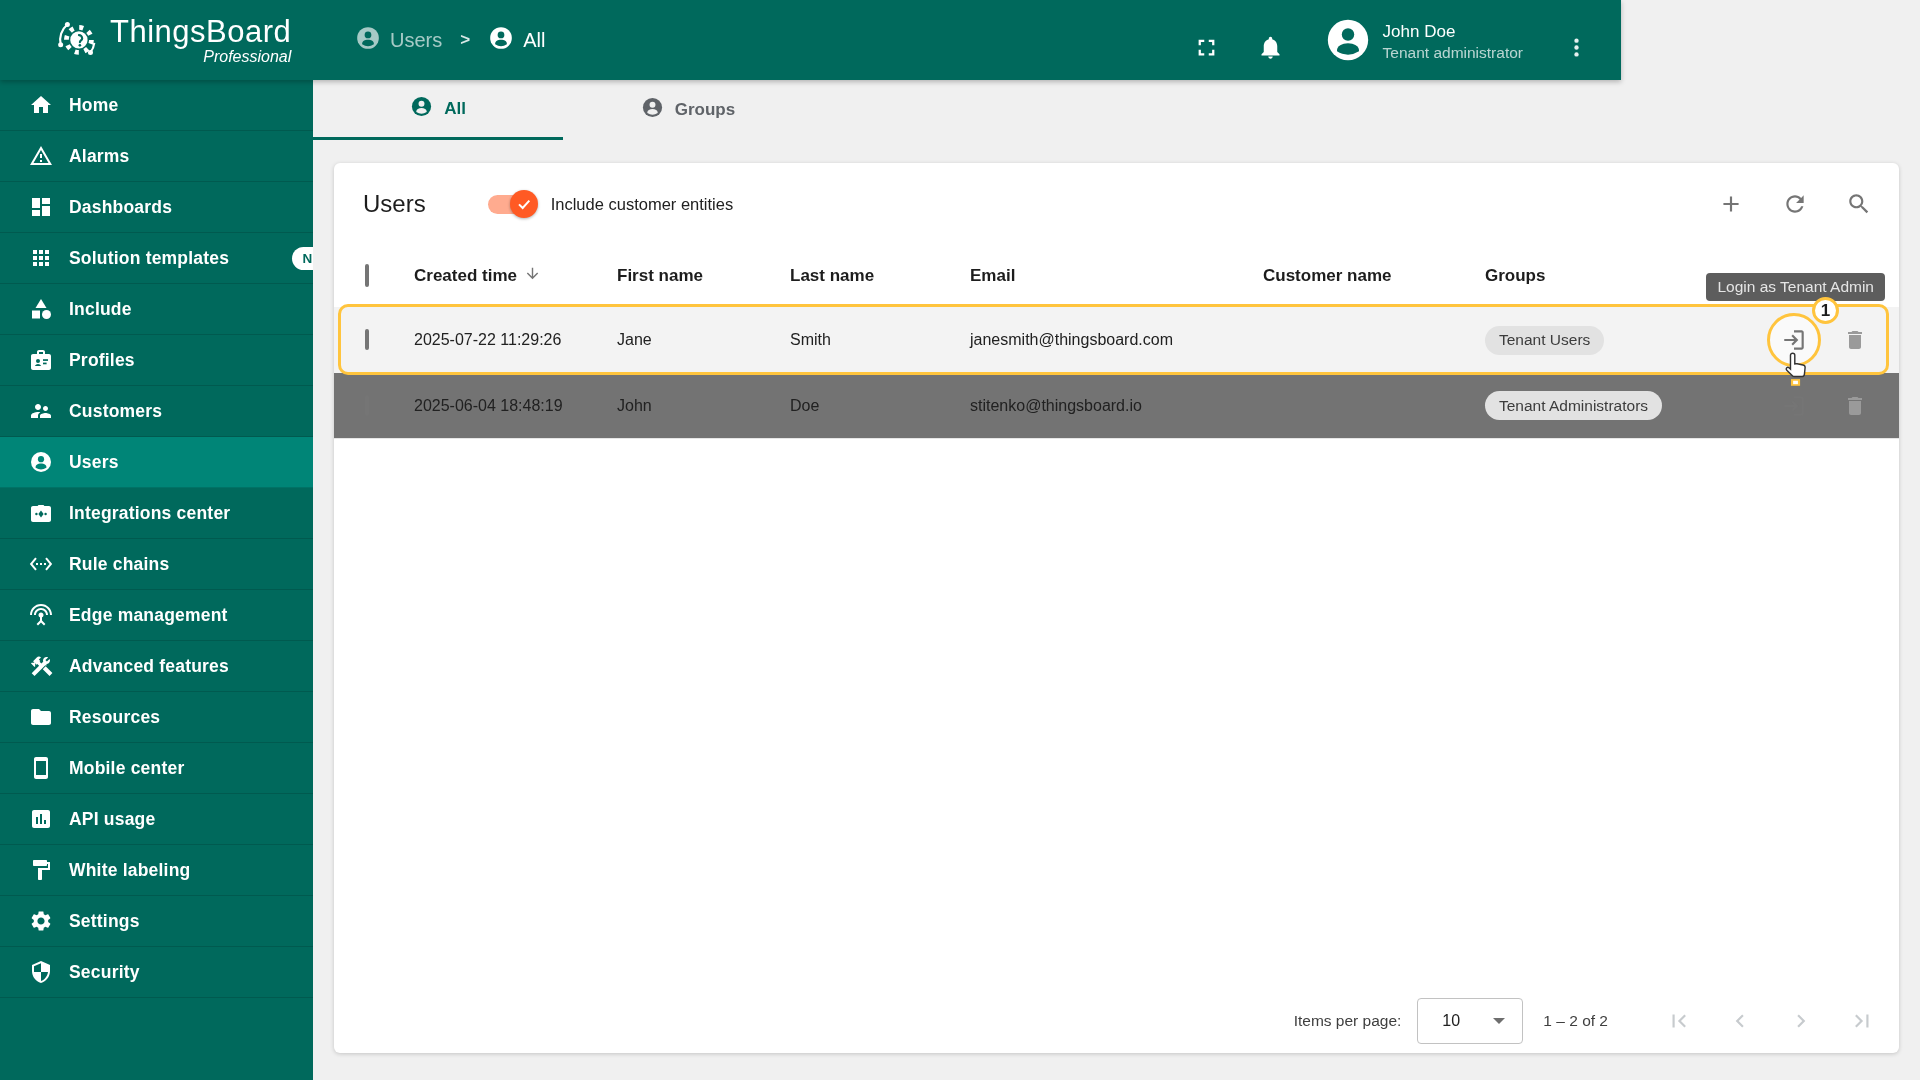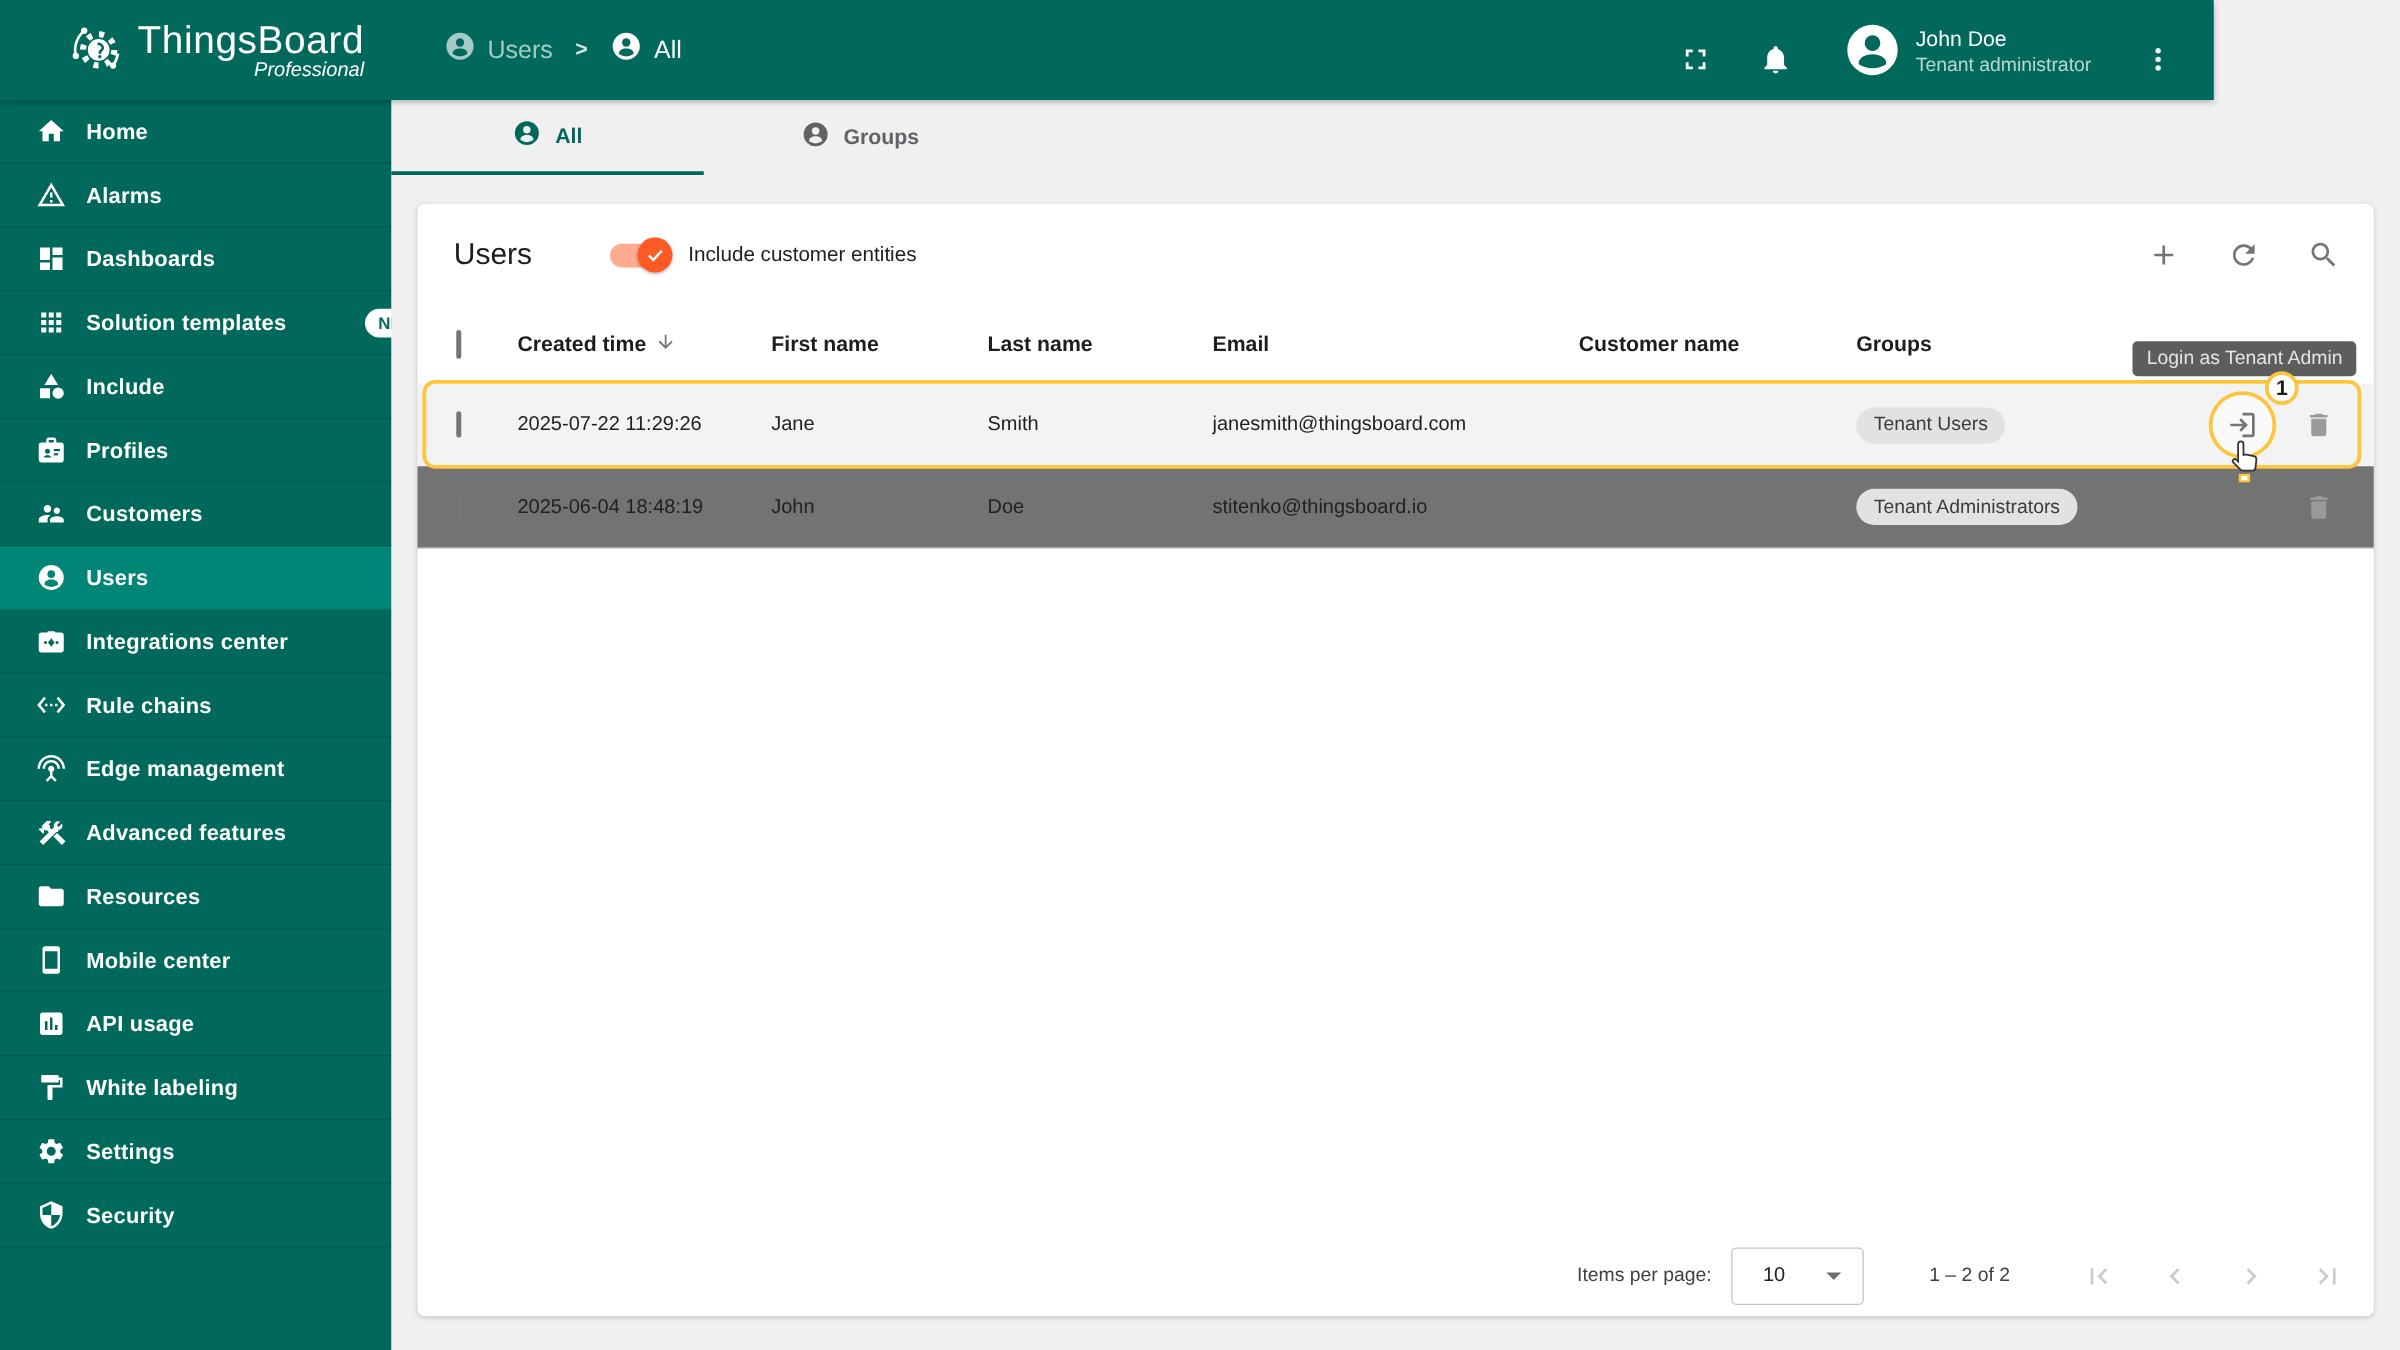--- a/index.html
+++ b/index.html
@@ -1,20 +1,20 @@
 <!DOCTYPE html>
 <html><head>
 <meta charset="utf-8">
 <style>
   * { box-sizing:border-box; margin:0; padding:0; }
   html,body { width:1920px; height:1080px; overflow:hidden; }
   body { font-family:"Liberation Sans","DejaVu Sans",sans-serif; background:#f0f0f0; position:relative; color:#212121; }
 
   
-  .topbar { position:absolute; top:0; left:0; width:1771px; height:80px; background:#00695c;
+  .topbar { position:absolute; top:0; left:0; width:1621px; height:80px; background:#00695c;
             display:flex; align-items:center; z-index:20; box-shadow:0 2px 5px rgba(0,0,0,.25); }
   .logo-area { width:313px; display:flex; align-items:center; padding-left:52px; }
   .logo-text { display:flex; flex-direction:column; margin-left:8px; }
   .logo-title { color:#fff; font-size:31px; letter-spacing:.5px; }
   .logo-sub { color:#fff; font-size:16px; text-align:right; margin-top:-2px;font-style:italic; }
   .breadcrumb { display:flex; align-items:center; margin-left:42px; gap:10px; }
   .crumb { display:flex; align-items:center; gap:9px; font-size:20px; }
   .crumb.dim { color:rgba(255,255,255,.65); }
   .crumb.lit { color:#fff; }
   .crumb-sep { color:rgba(255,255,255,.85); font-size:17px; font-weight:700; margin:0 8px; }
@@ -93,21 +93,21 @@
   .cursor-hand { position:absolute; left:1447px; top:188px; width:30px; height:36px; z-index:9; }
 
   
   .paginator { position:absolute; left:0; right:0; bottom:0; height:64px; display:flex; align-items:center;
                justify-content:flex-end; padding-right:24px; font-size:15.5px; color:#3f3f3f; }
   .pp-select { margin-left:16px; width:106px; height:46px; border:1px solid #c2c2c2; border-radius:4px;
                display:flex; align-items:center; justify-content:space-between; padding:0 17px 0 24px;
                font-size:16px; color:#212121; cursor:pointer; }
   .pp-caret { width:0; height:0; border-left:6px solid transparent; border-right:6px solid transparent;
               border-top:6px solid #6e6e6e; }
-  .pp-range { margin-left:52px; }
+  .pp-range { margin-left:20px; }
   .pp-nav { margin-left:58px; display:flex; align-items:center; gap:35px; }
   .pp-nav .nav-btn { width:26px; height:26px; }
   .pp-nav svg { width:26px; height:26px; fill:#c7cbce; }
 </style>
 </head>
 <body>
 
 <div class="topbar">
   <div class="logo-area">
     <span>

